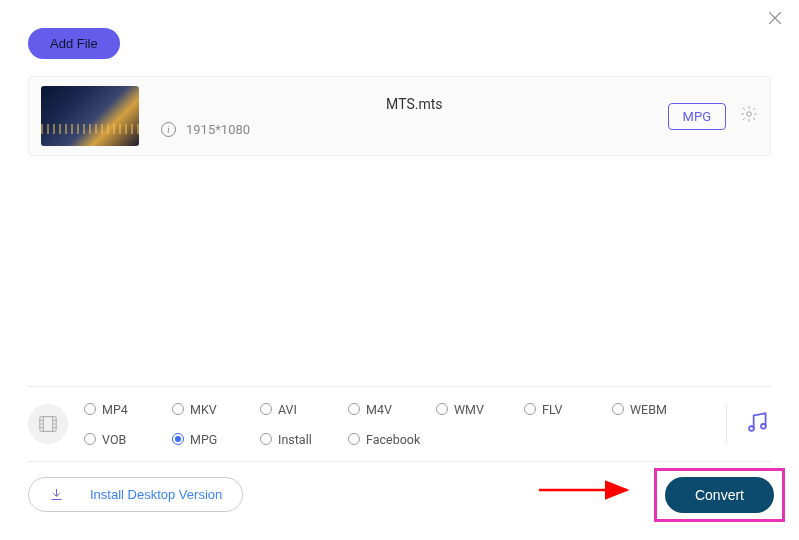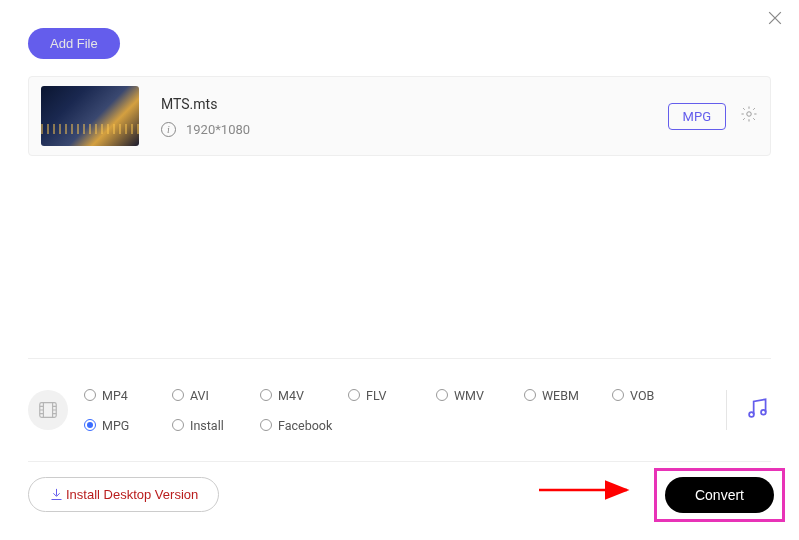--- a/index.html
+++ b/index.html
@@ -1,49 +1,49 @@
 <!DOCTYPE html>
 <html><head>
 <meta charset="utf-8">
 <style>
 * { box-sizing: border-box; margin: 0; padding: 0; }
 body { font-family: -apple-system, BlinkMacSystemFont, "Segoe UI", Roboto, sans-serif; width: 799px; height: 540px; background: #fff; position: relative; overflow: hidden; }
 
 .close-btn { position: absolute; top: 8px; right: 14px; cursor: pointer; color: #888; }
 .close-btn svg { width: 20px; height: 20px; stroke: #888; stroke-width: 1.5; }
 
-.add-file-btn { position: absolute; top: 28px; left: 28px; background: #645dec; color: #e5e5e5; border: none; border-radius: 18px; padding: 8px 22px; font-size: 13px; cursor: pointer; }
+.add-file-btn { position: absolute; top: 28px; left: 28px; background: #645dec; color: #0f172a; border: none; border-radius: 18px; padding: 8px 22px; font-size: 13px; cursor: pointer; }
 
 .file-item { position: absolute; top: 76px; left: 28px; right: 28px; height: 80px; background: #fafafa; border: 1px solid #eee; border-radius: 4px; display: flex; align-items: center; padding: 0 12px; }
 .thumb { width: 98px; height: 60px; background: linear-gradient(135deg, #0a1530 0%, #1a2850 30%, #3a4870 55%, #d4a040 70%, #1a1a2e 100%); border-radius: 3px; position: relative; overflow: hidden; }
 .thumb::after { content:""; position:absolute; left:0; right:0; bottom:12px; height:10px; background: repeating-linear-gradient(90deg, rgba(255,200,80,.7) 0 2px, transparent 2px 6px); opacity:.7; }
 .file-meta { margin-left: 22px; flex: 1; }
-.file-name { font-size: 14px; color: #333; margin-bottom: 10px; }
+.file-name { font-size: 14px; color: #333; margin-bottom: 10px; text-align: center; }
 .file-res { display: flex; align-items: center; color: #888; font-size: 13px; gap: 10px; }
 .info-ico { width:15px; height:15px; border:1.2px solid #888; border-radius:50%; display:inline-flex; align-items:center; justify-content:center; font-size:10px; font-family: Georgia, serif; font-style: italic; }
 .badge { border: 1px solid #645dec; color: #645dec; border-radius: 4px; padding: 5px 14px; font-size: 13px; cursor: pointer; margin-right: 14px; }
 .gear { cursor: pointer; color: #888; }
 .gear svg { width: 18px; height: 18px; stroke: #999; fill: none; stroke-width: 1.3; }
 
-.format-section { position: absolute; bottom: 78px; left: 28px; right: 28px; border-top: 1px solid #eee; border-bottom: 1px solid #eee; padding: 24px 0; display: flex; align-items: center; }
+.format-section { position: absolute; bottom: 78px; left: 28px; right: 28px; border-top: 1px solid #eee; border-bottom: 1px solid #eee; padding: 10px 0; display: flex; align-items: center; }
 .film-ico { width: 40px; height: 40px; background: #f1f1f1; border-radius: 50%; display:flex; align-items:center; justify-content:center; margin-right: 16px; }
 .film-ico svg { width: 22px; height: 22px; stroke:#b5b5b5; fill:none; stroke-width:1.3; }
 .radio-grid { display: grid; grid-template-columns: repeat(6, 82px); grid-auto-rows: 24px; gap: 6px 4px; flex:1; }
 .radio-cell { display:flex; align-items:center; gap:6px; font-size: 12.5px; color:#555; cursor:pointer; }
 .rdo { width:12px; height:12px; border:1.3px solid #999; border-radius:50%; display:inline-block; position:relative; }
 .rdo.sel { border-color:#3a6cff; }
 .rdo.sel::after { content:""; position:absolute; inset:2px; background:#3a6cff; border-radius:50%; }
 .divider { width:1px; height:40px; background:#e5e5e5; margin: 0 18px; }
 .music-ico svg { width: 26px; height: 26px; stroke:#645dec; fill:none; stroke-width:1.6; }
 
-.install-btn { position: absolute; bottom: 28px; left: 28px; border: 1px solid #ccc; border-radius: 20px; padding: 9px 20px; display:flex; align-items:center; gap:2px; color:#b91c1c; font-size:13px; cursor:pointer; background:#fff; }
+.install-btn { position: absolute; bottom: 28px; left: 28px; border: 1px solid #ccc; border-radius: 20px; padding: 9px 20px; display:flex; align-items:center; gap:26px; color:#3b82f6; font-size:13px; cursor:pointer; background:#fff; }
 .install-btn svg { width:15px; height:15px; stroke:#645dec; fill:none; stroke-width:1.6; }
 
 .convert-wrap { position:absolute; bottom: 18px; right: 14px; border: 3px solid #e833b7; padding: 6px 8px; }
-.convert-btn { background:#000000; color:#fff; border:none; border-radius: 20px; padding: 10px 30px; font-size:14px; cursor:pointer; }
+.convert-btn { background:#0c4a6e; color:#fff; border:none; border-radius: 20px; padding: 10px 30px; font-size:14px; cursor:pointer; }
 
 .arrow { position:absolute; bottom: 36px; right: 160px; }
 .arrow svg { overflow: visible; }
 </style>
 </head>
 <body>
 
 <div class="close-btn">
   <svg viewBox="0 0 24 24">
       <path d="M5 5 L19 19 M19 5 L5 19"></path>
@@ -51,21 +51,21 @@
 </div>
 
 <button class="add-file-btn">Add File</button>
 
 <div class="file-item">
   <div class="thumb"></div>
   <div class="file-meta">
     <div class="file-name">MTS.mts</div>
     <div class="file-res">
       <span class="info-ico">i</span>
-      <span>1920*1080</span>
+      <span>1915*1080</span>
     </div>
   </div>
   <div class="badge">MPG</div>
   <div class="gear">
     <svg viewBox="0 0 24 24">
         <circle cx="12" cy="12" r="3"></circle>
         <path d="M12 2v3M12 19v3M4.2 4.2l2.1 2.1M17.7 17.7l2.1 2.1M2 12h3M19 12h3M4.2 19.8l2.1-2.1M17.7 6.3l2.1-2.1"></path>
       </svg>
   </div>
 </div>
@@ -77,33 +77,37 @@
         <path d="M7 4v16M17 4v16M3 8h4M3 12h4M3 16h4M17 8h4M17 12h4M17 16h4"></path>
       </svg>
   </div>
   <div class="radio-grid" id="radio-grid" style="grid-template-columns: repeat(7, 84px);">
       <div class="radio-cell">
         <span class="rdo"></span>
         <span>MP4</span>
       </div>
       <div class="radio-cell">
         <span class="rdo"></span>
+        <span>MKV</span>
+      </div>
+      <div class="radio-cell">
+        <span class="rdo"></span>
         <span>AVI</span>
       </div>
       <div class="radio-cell">
         <span class="rdo"></span>
         <span>M4V</span>
       </div>
       <div class="radio-cell">
         <span class="rdo"></span>
-        <span>FLV</span>
+        <span>WMV</span>
       </div>
       <div class="radio-cell">
         <span class="rdo"></span>
-        <span>WMV</span>
+        <span>FLV</span>
       </div>
       <div class="radio-cell">
         <span class="rdo"></span>
         <span>WEBM</span>
       </div>
       <div class="radio-cell">
         <span class="rdo"></span>
         <span>VOB</span>
       </div>
       <div class="radio-cell">

